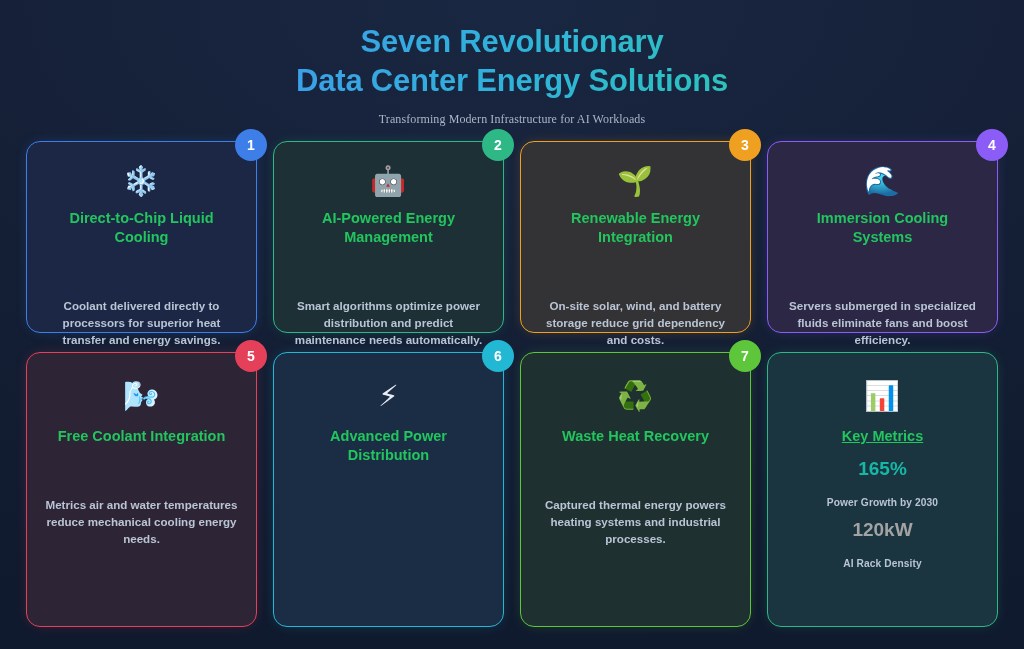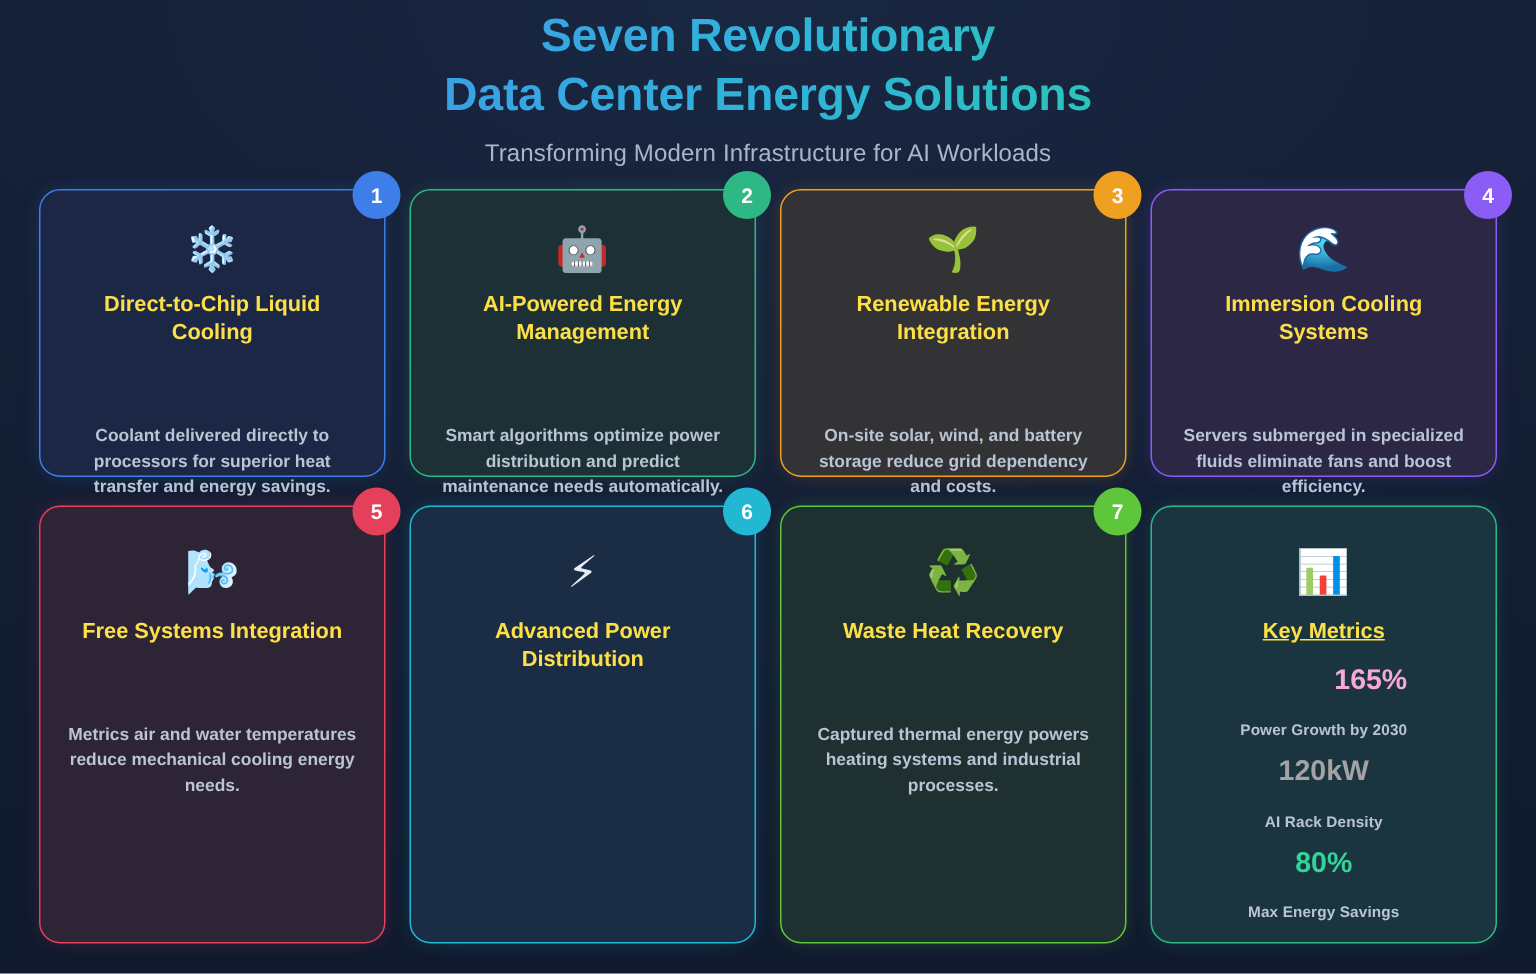--- a/index.html
+++ b/index.html
@@ -13,21 +13,21 @@
   body {
     background: radial-gradient(ellipse 120% 100% at 50% 0%, #1a2742 0%, #141f35 55%, #101a2e 100%);
     font-family: "Liberation Sans", sans-serif;
     color: #e8edf5;
     -webkit-font-smoothing: antialiased;
   }
 
   .page {
     width: 1024px;
     height: 649px;
-    padding: 4px 26px 22px 26px;
+    padding: 22px 26px 22px 26px;
     display: flex;
     flex-direction: column;
   }
 
   
   .header {
     text-align: center;
     flex: 0 0 auto;
     padding-bottom: 14px;
   }
@@ -40,24 +40,25 @@
     background: linear-gradient(100deg, #4a90f0 0%, #3b9fe8 26%, #2fb4d8 52%, #2cc5b8 76%, #2dd4a7 100%);
     -webkit-background-clip: text;
     background-clip: text;
     color: transparent;
     -webkit-text-fill-color: transparent;
   }
   .title-line { display: block; }
 
   .subtitle {
     margin-top: 11px;
-    font-size: 16px;
+    font-size: 12px;
     font-weight: normal;
     color: #aab6c6;
     letter-spacing: 0.1px;
+    font-family: Liberation Serif, serif;
   }
 
   
   .grid {
     flex: 1 1 auto;
     display: grid;
     grid-template-columns: repeat(4, 1fr);
     grid-template-rows: 192px 1fr;
     gap: 19px 16px;
   }
@@ -98,21 +99,21 @@
     line-height: 1;
     margin-top: 6px;
     margin-bottom: 13px;
     font-family: "DejaVu Sans", sans-serif;
   }
 
   .card-title {
     font-size: 14.5px;
     font-weight: bold;
     line-height: 1.33;
-    color: #fde047;
+    color: #22c55e;
     margin-bottom: 9px;
     max-width: 190px;
   }
 
   .card-desc {
     font-size: 11.6px;
     font-weight: bold;
     line-height: 1.46;
     color: #b9c4d4;
     max-width: 196px;
@@ -183,21 +184,21 @@
     <div class="card" style="border-color: rgb(139, 92, 246); background: rgb(43, 39, 69); box-shadow: rgba(139, 92, 246, 0.333) 0px 0px 14px -4px;">
       <div class="badge" style="background: rgb(139, 92, 246);">4</div>
       <div class="card-icon">🌊</div>
       <div class="card-title">Immersion Cooling Systems</div>
       <div class="card-desc">Servers submerged in specialized fluids eliminate fans and boost efficiency.</div>
     </div>
 
     <div class="card row2" style="border-color: rgb(228, 64, 90); background: rgb(45, 36, 54); box-shadow: rgba(228, 64, 90, 0.333) 0px 0px 14px -4px;">
       <div class="badge" style="background: rgb(228, 64, 90);">5</div>
       <div class="card-icon">🌬️</div>
-      <div class="card-title">Free Systems Integration</div>
+      <div class="card-title">Free Coolant Integration</div>
       <div class="card-desc">Metrics air and water temperatures reduce mechanical cooling energy needs.</div>
     </div>
 
     <div class="card row2" style="border-color: rgb(34, 184, 212); background: rgb(26, 45, 68); box-shadow: rgba(34, 184, 212, 0.333) 0px 0px 14px -4px;">
       <div class="badge" style="background: rgb(34, 184, 212);">6</div>
       <div class="card-icon">⚡</div>
       <div class="card-title">Advanced Power Distribution</div>
     </div>
 
     <div class="card row2" style="border-color: rgb(93, 198, 58); background: rgb(30, 48, 48); box-shadow: rgba(93, 198, 58, 0.333) 0px 0px 14px -4px;">
@@ -205,29 +206,25 @@
       <div class="card-icon">♻️</div>
       <div class="card-title">Waste Heat Recovery</div>
       <div class="card-desc">Captured thermal energy powers heating systems and industrial processes.</div>
     </div>
 
     <div class="card row2 metrics" style="border-color: rgb(46, 184, 134); background: rgb(27, 53, 64); box-shadow: rgba(46, 184, 134, 0.333) 0px 0px 14px -4px;">
       <div class="card-icon">📊</div>
       <div class="card-title">Key Metrics</div>
 
       <div class="metric">
-        <div class="metric-value" style="color: #f9a8d4; text-align: right;">165%</div>
+        <div class="metric-value" style="color: #14b8a6;">165%</div>
         <div class="metric-label">Power Growth by 2030</div>
       </div>
 
       <div class="metric">
         <div class="metric-value" style="color: #a3a3a3;">120kW</div>
         <div class="metric-label">AI Rack Density</div>
       </div>
 
-      <div class="metric">
-        <div class="metric-value" style="color: rgb(52, 211, 153);">80%</div>
-        <div class="metric-label">Max Energy Savings</div>
-      </div>
     </div>
 
   </div>
 </div>
 
 </body></html>

